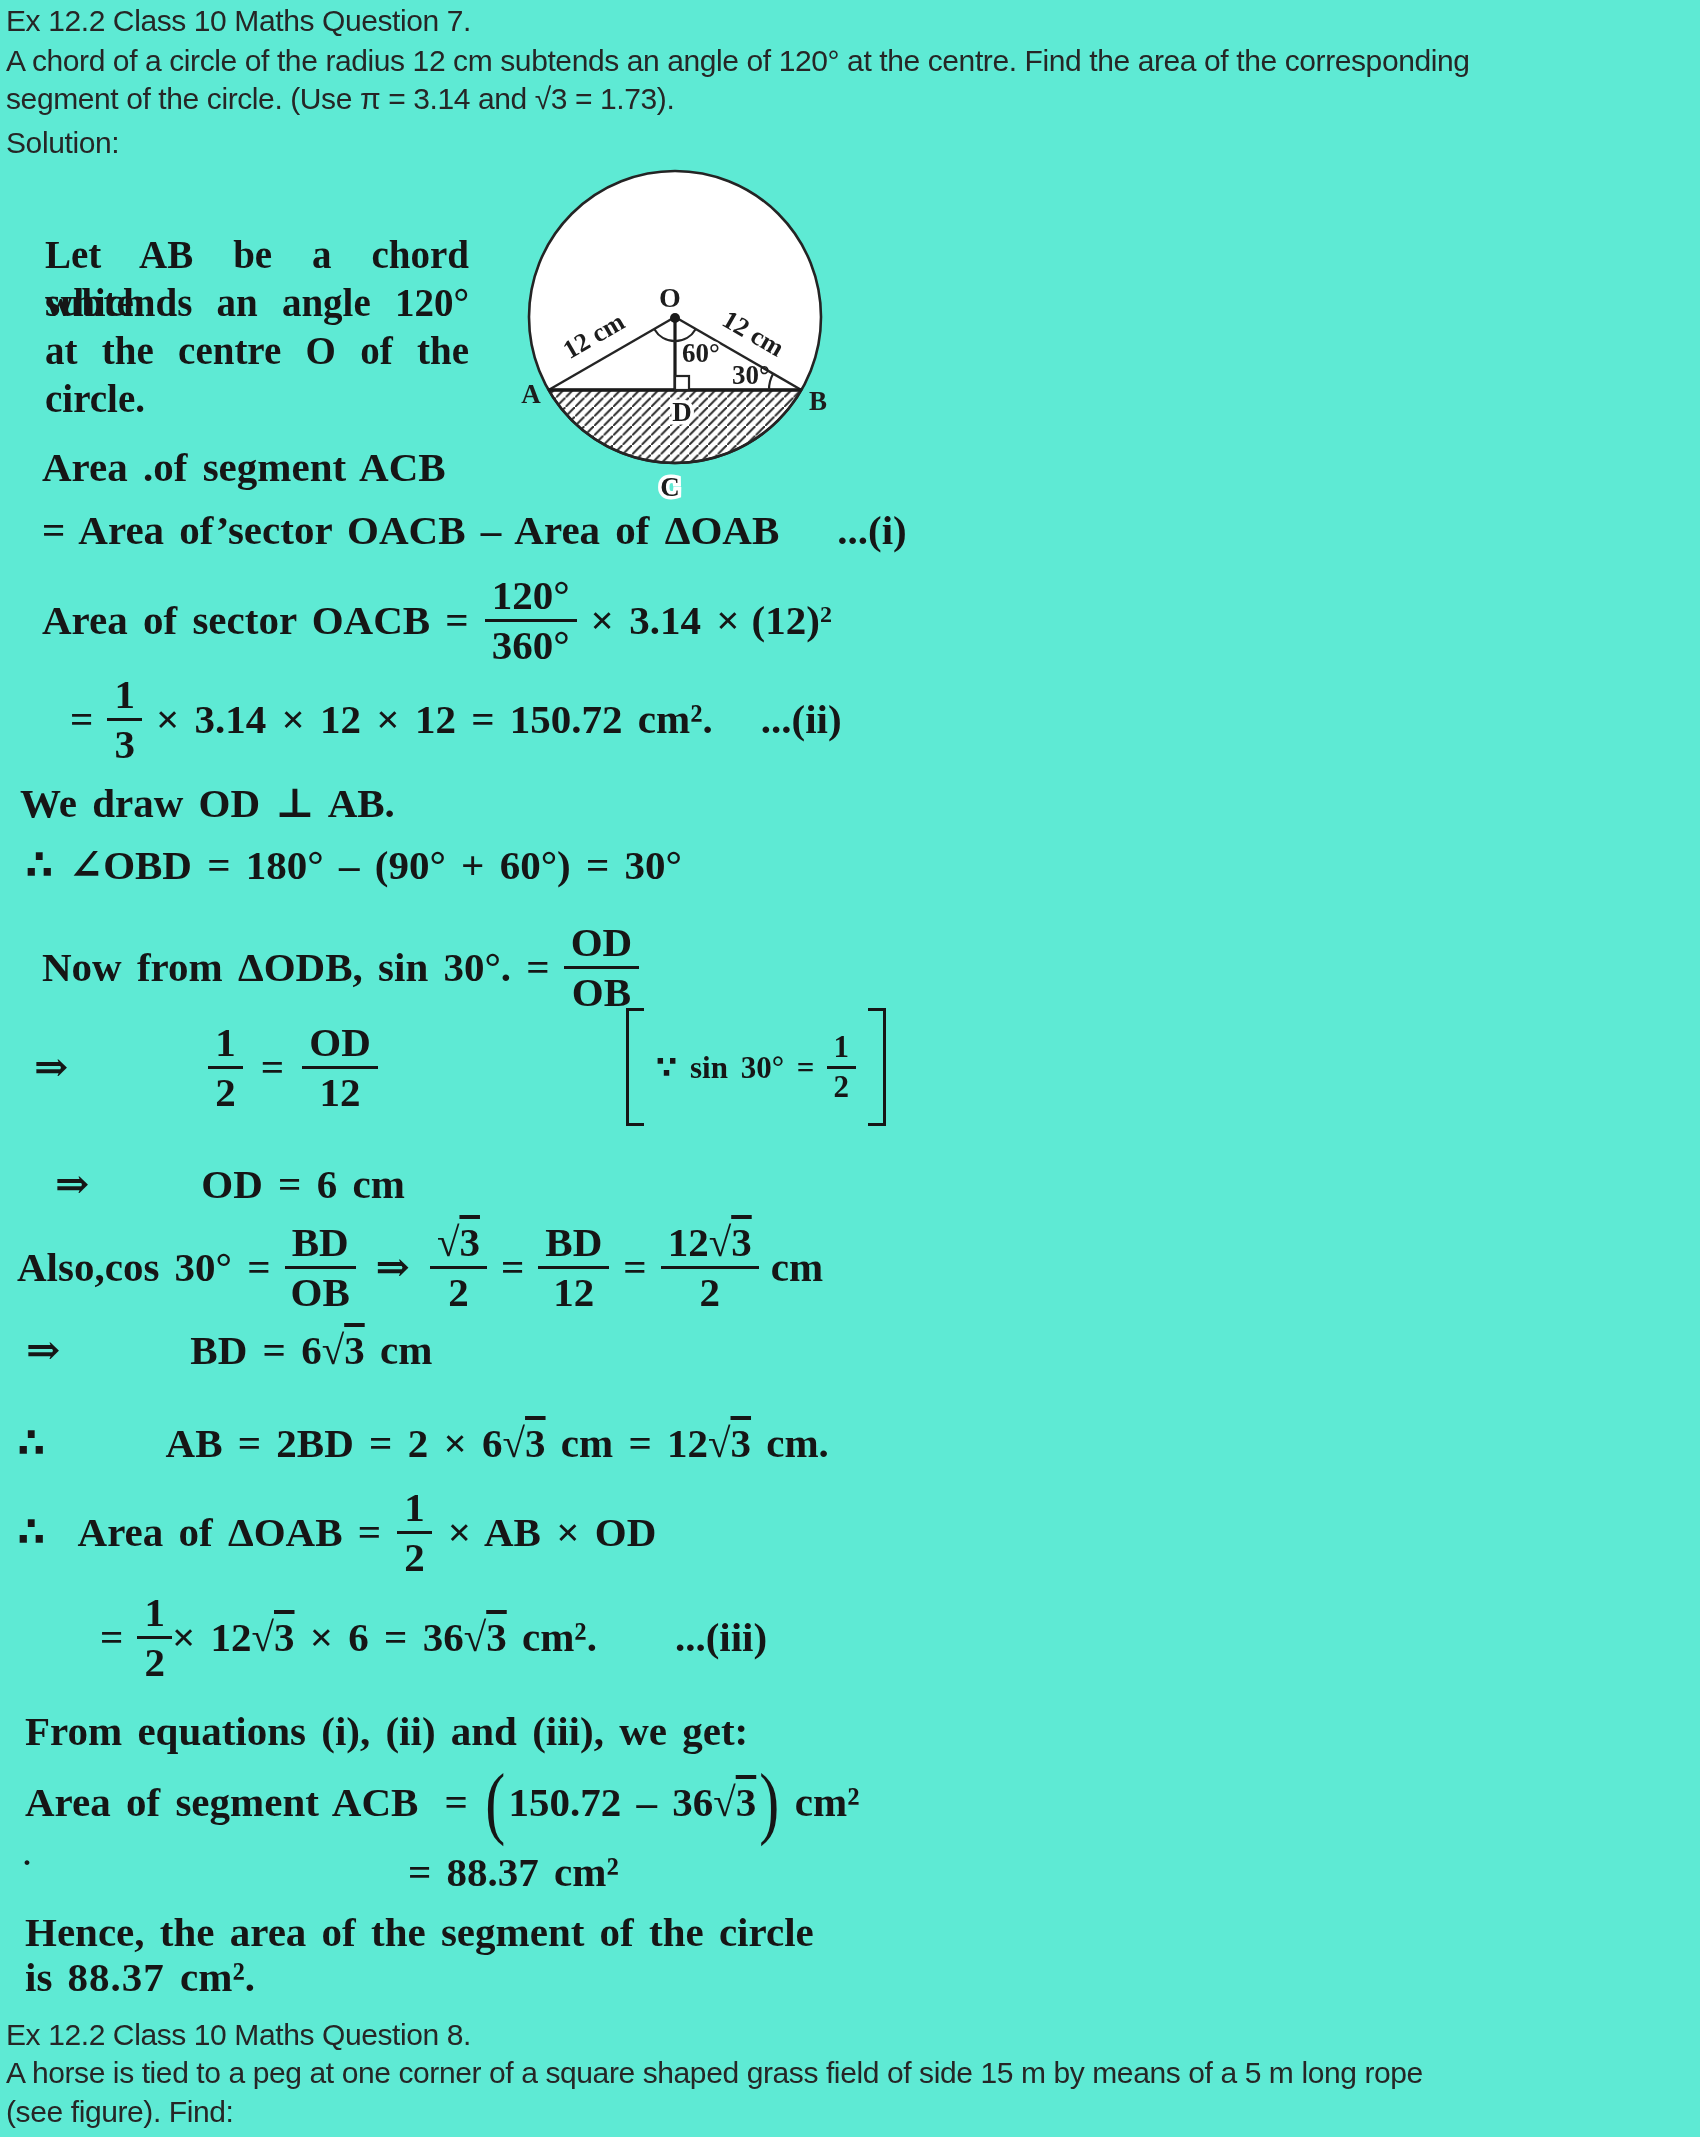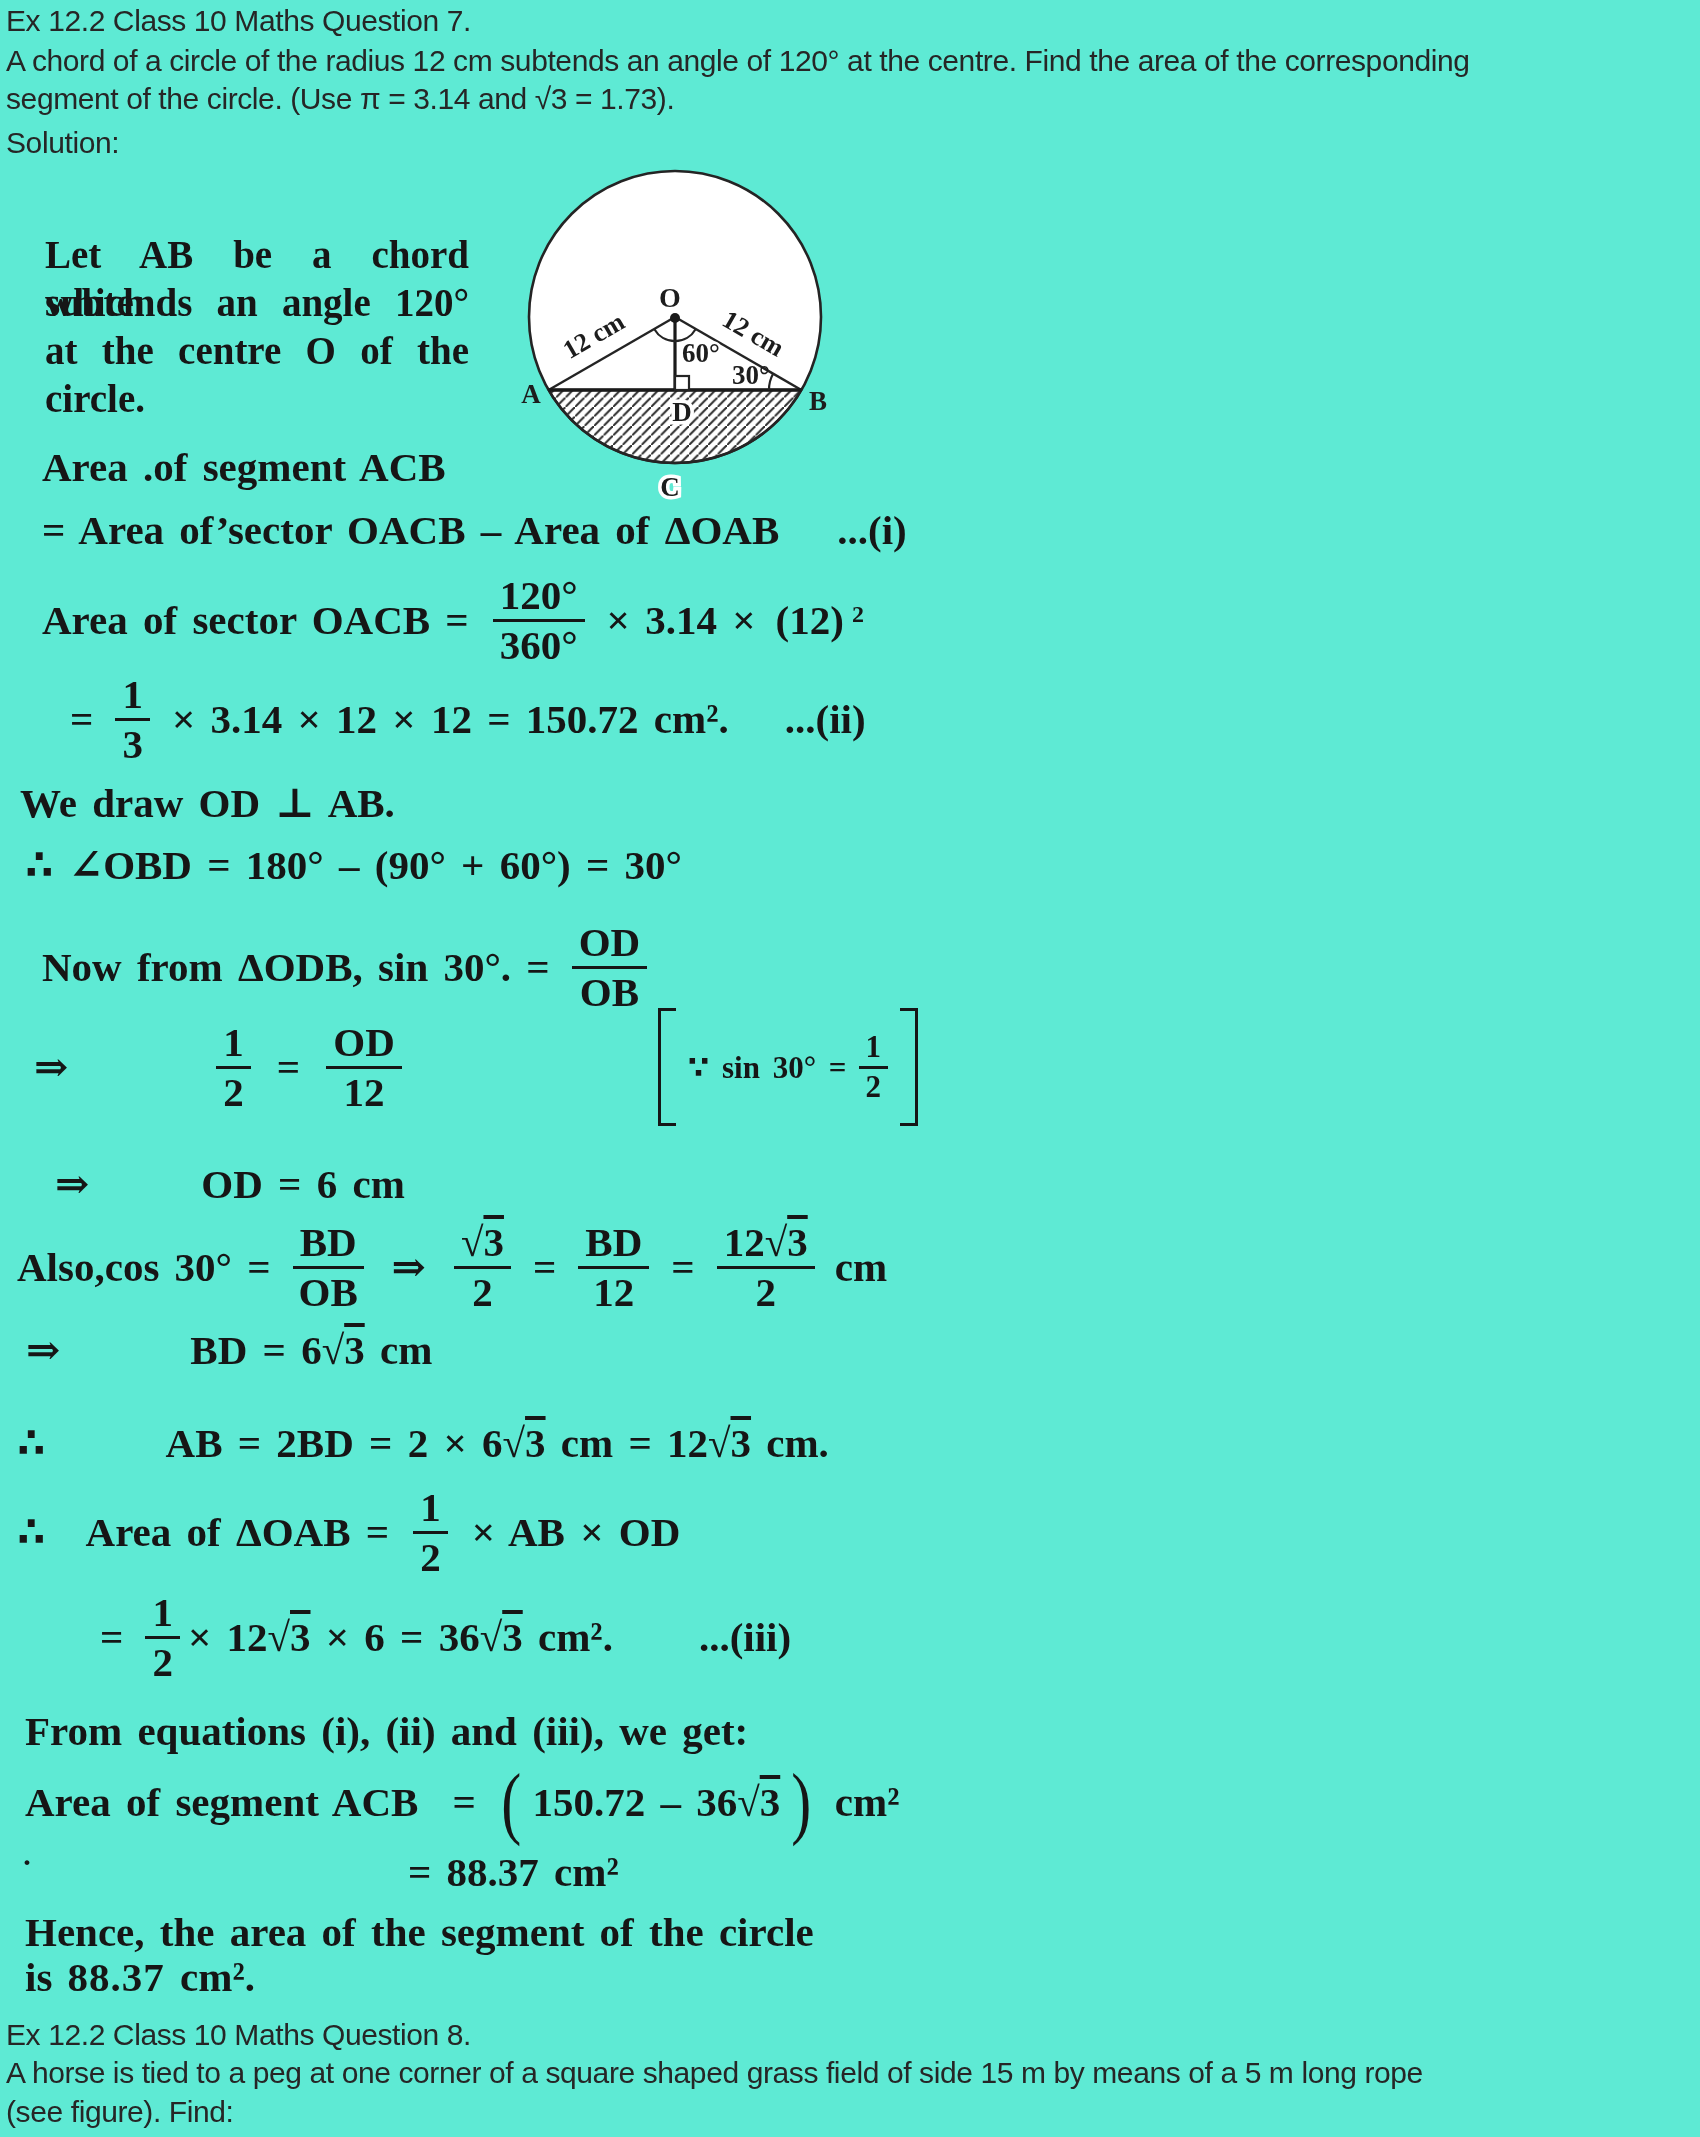--- a/index.html
+++ b/index.html
@@ -7,21 +7,21 @@
         font-family:"Liberation Serif","DejaVu Serif","DejaVu Sans",serif;color:#161616;}
   .sans{position:absolute;font-family:"Liberation Sans","DejaVu Sans",sans-serif;
         font-size:30px;line-height:36px;color:#262626;letter-spacing:-0.4px;white-space:nowrap;}
   .scan{position:absolute;font-size:41px;font-weight:600;color:#161616;white-space:nowrap;
         word-spacing:5px;}
   .intro{font-size:39px;white-space:normal;width:424px;line-height:48px;
          text-align:justify;text-align-last:justify;}
   .intro.last{text-align:right;text-align-last:left;width:auto;white-space:nowrap;}
   .eq{position:absolute;display:flex;align-items:center;font-size:41px;font-weight:600;
       color:#161616;white-space:nowrap;word-spacing:5px;}
-  .eq.tall{height:104px;gap:8px;}
+  .eq.tall{height:104px;}
   .frac{display:inline-flex;flex-direction:column;align-items:center;line-height:1.04;text-align:left;}
   .frac .num{display:block;border-bottom:3px solid #161616;padding:0 7px 2px;}
   .frac .den{display:block;padding-top:2px;}
   .rad{text-decoration:overline;}
   sup.e{font-size:24px;vertical-align:top;position:relative;top:-6px;}
   .tag{font-weight:600;}
   .brk{display:inline-flex;align-items:center;gap:12px;height:118px;font-size:31px;}
   .bkt{align-self:stretch;width:15px;border:3.5px solid #161616;}
   .bkt-l{border-right:none;}
   .bkt-r{border-left:none;}

